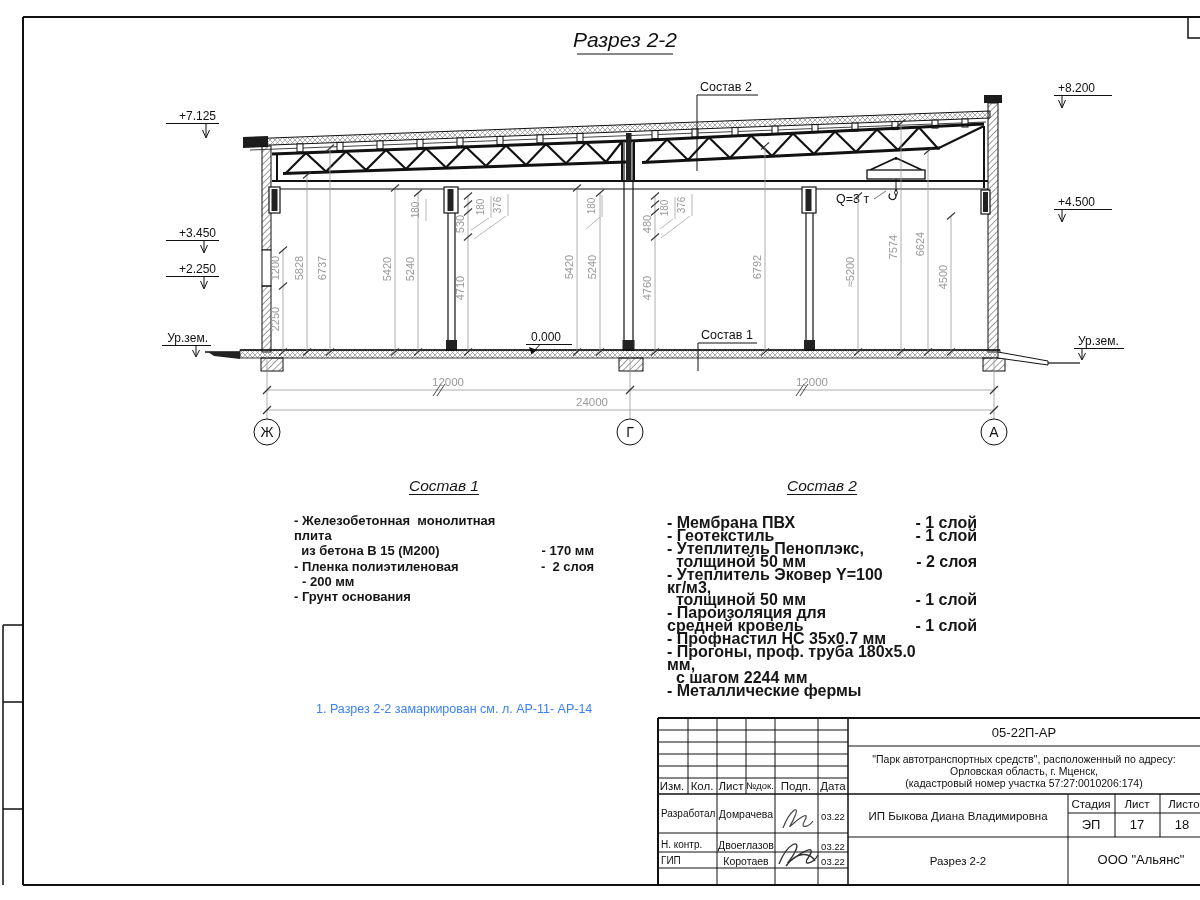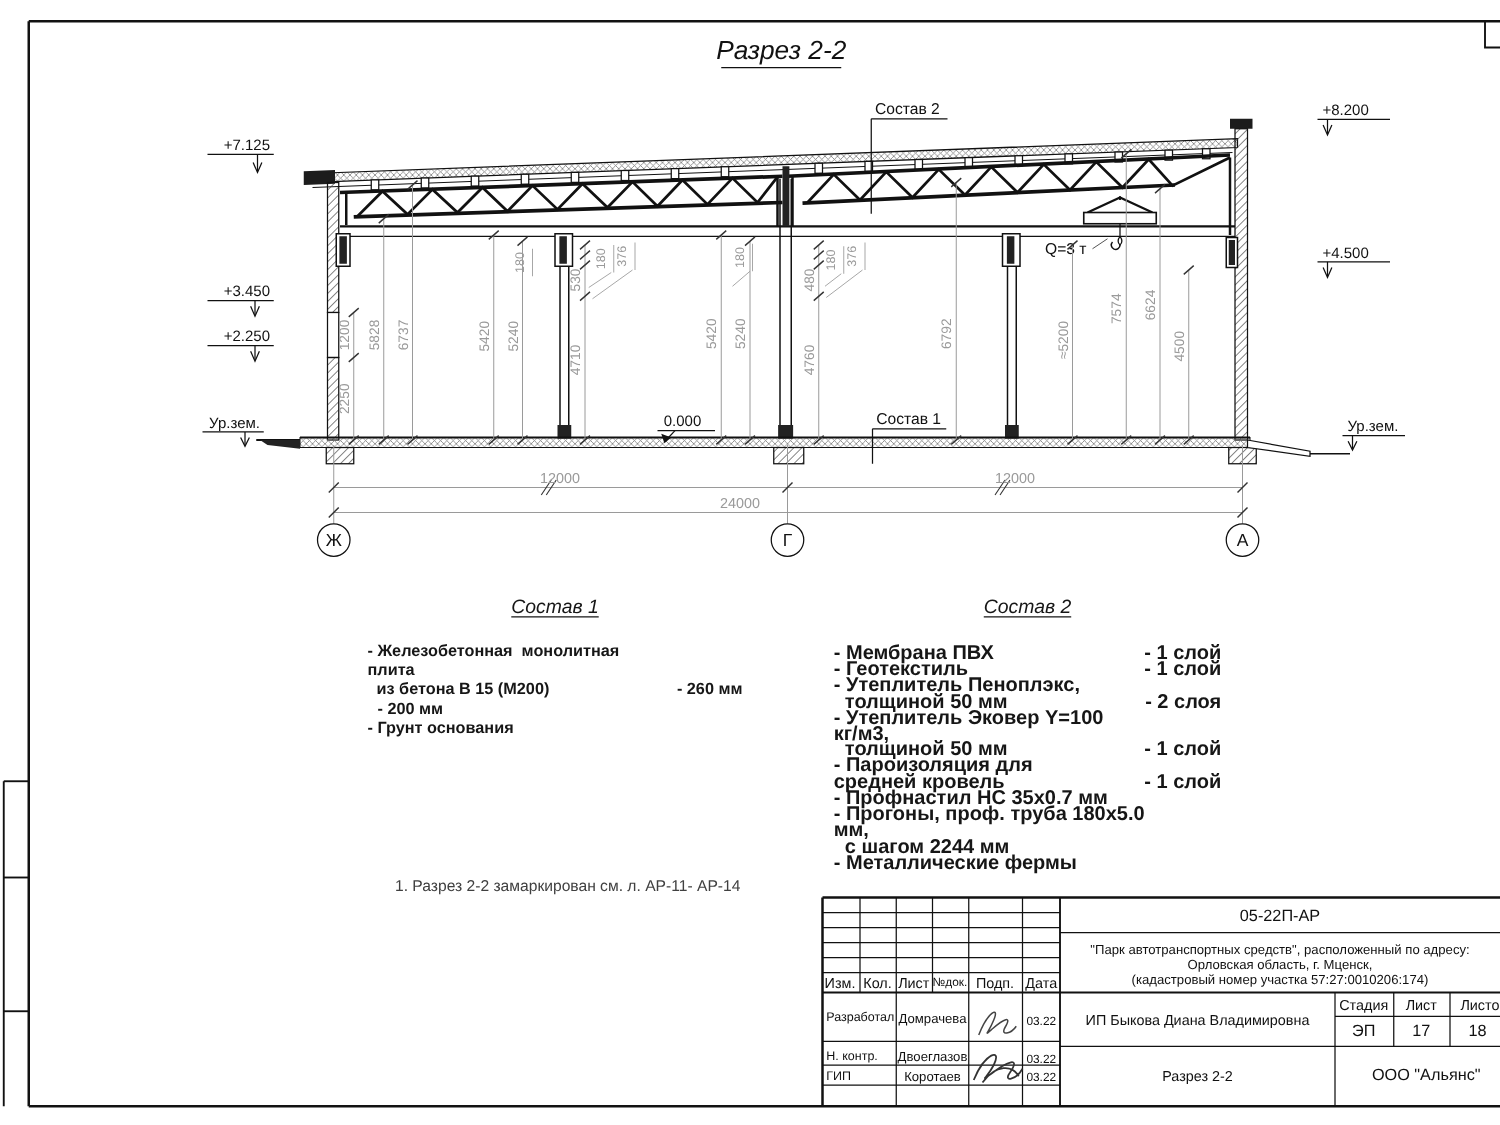--- a/index.html
+++ b/index.html
@@ -20,21 +20,21 @@
   .comp-block { position:absolute; color:#161616; }
   .comp-title { font-style:italic; font-size:15.5px; text-align:center; text-decoration:underline; text-underline-offset:3px; }
   .comp-item { display:flex; justify-content:space-between; align-items:flex-end;font-weight:bold; }
   .comp-text { white-space:pre-wrap; }
   .comp-val { white-space:pre; padding-left:8px;text-align:center; }
   #comp1 .comp-title { margin-bottom:18px; }
   #comp2 .comp-title { margin-bottom:22px; }
   #comp1 .comp-item { font-size:13px; line-height:15.2px; }
   #comp2 .comp-item { font-size:16px; line-height:12.9px;gap:24px; }
 
-  .note { position:absolute; left:316px; top:702px; font-size:12.5px; color:#404040; }
+  .note { position:absolute; left:316px; top:702px; font-size:12.5px; color:#3b82f6; }
 </style>
 </head>
 <body>
 
 
 
 <svg width="1200" height="900" viewBox="0 0 1200 900">
   <defs>
     <pattern id="p-wall" width="4.5" height="4.5" patternUnits="userSpaceOnUse" patternTransform="rotate(45)">
       <line x1="0" y1="0" x2="0" y2="4.5" stroke="#3c3c3c" stroke-width="1"></line>
@@ -431,24 +431,28 @@
 </svg>
 
 
 <div class="comp-block" id="comp1" style="left:294px; top:477px; width:300px;">
   <div class="comp-title">Состав 1</div>
   <div class="comp-items">
 
       <div class="comp-item">
         <span class="comp-text">- Железобетонная  монолитная плита
   из бетона В 15 (М200)</span>
-        <span class="comp-val">- 260 мм</span>
-      </div>
-
-
+        <span class="comp-val">- 170 мм</span>
+      </div>
+
+
+      <div class="comp-item">
+        <span class="comp-text">- Пленка полиэтиленовая</span>
+        <span class="comp-val">-  2 слоя</span>
+      </div>
 
       <div class="comp-item">
         <span class="comp-val">- 200 мм</span>
       </div>
 
       <div class="comp-item">
         <span class="comp-text">- Грунт основания</span>
         <span class="comp-val"></span>
       </div>
     </div>

